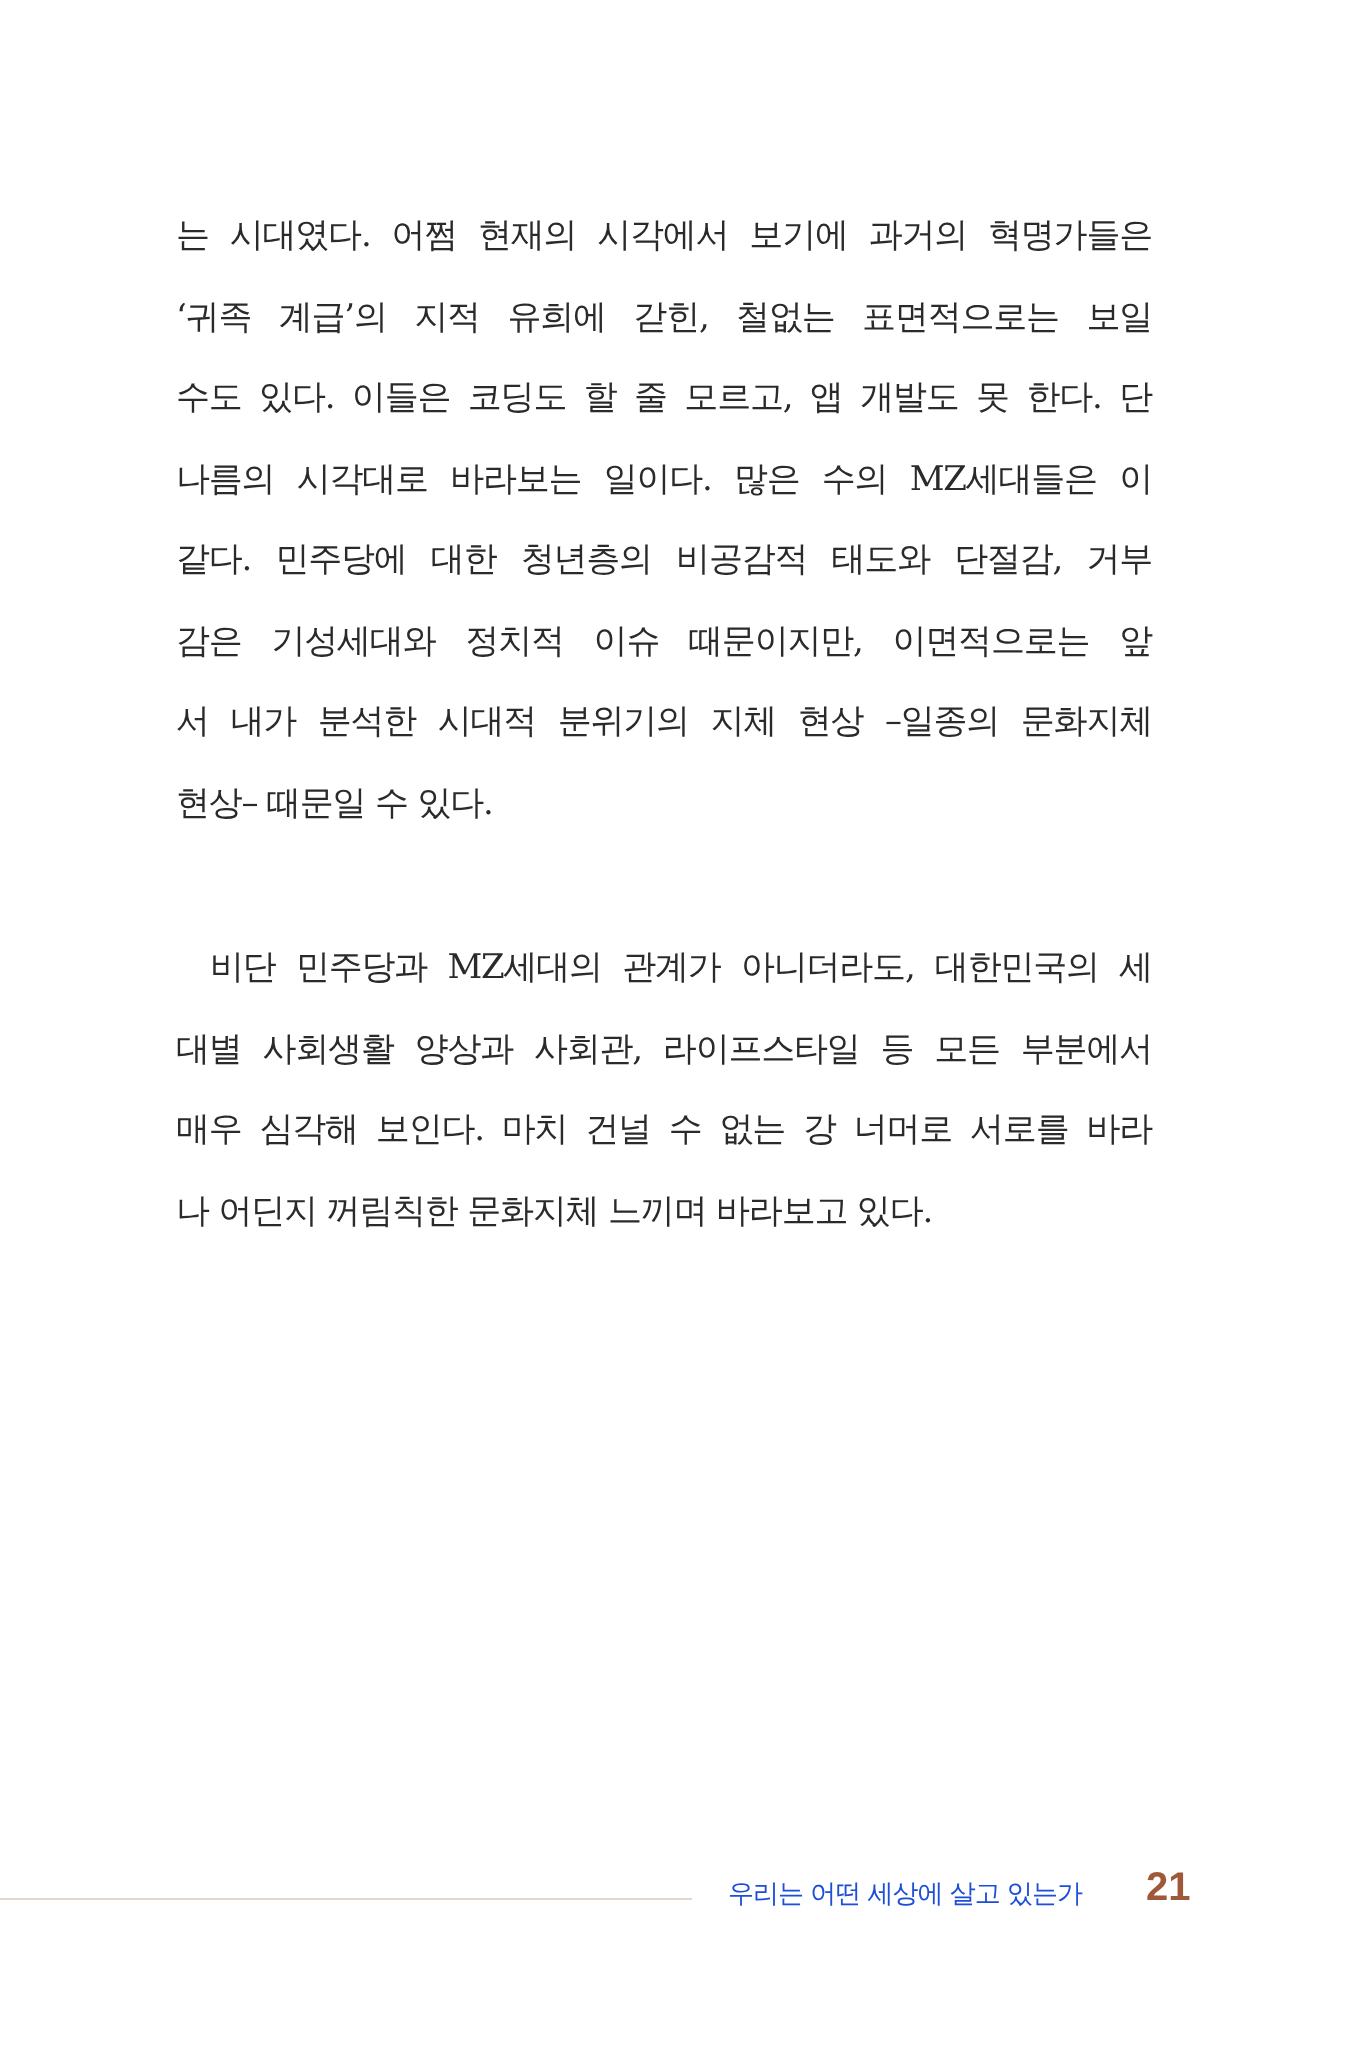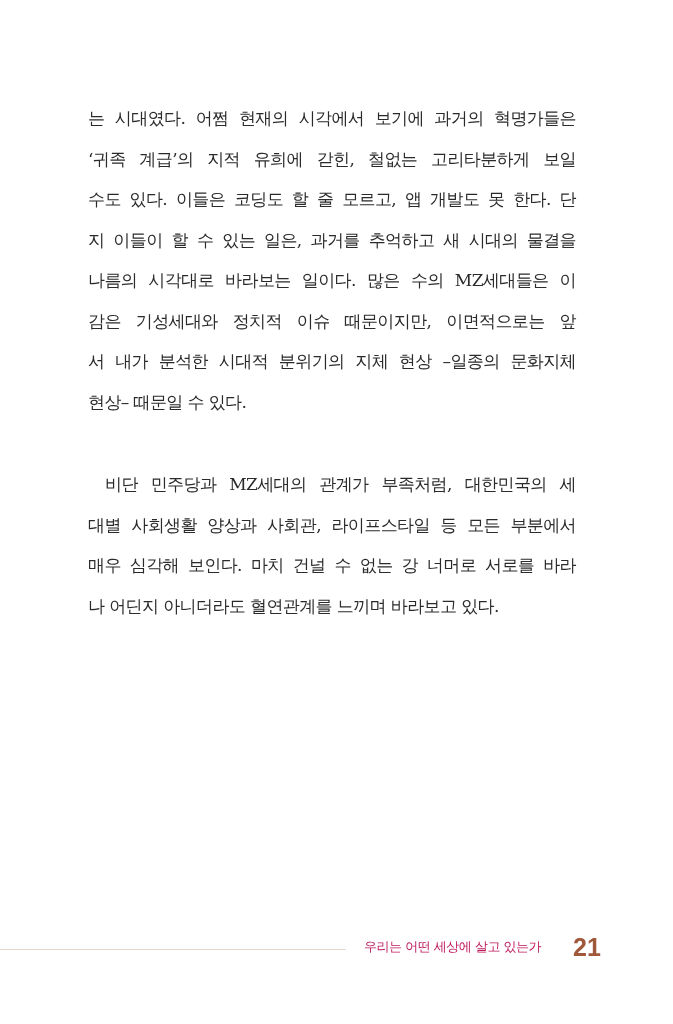--- a/index.html
+++ b/index.html
@@ -54,54 +54,54 @@
       width: 346px;
       height: 1px;
       background: #e3d6cc;
     }
     .footer-title {
       position: absolute;
       left: 364px;
       top: 938px;
       font-family: "DejaVu Sans", "Liberation Sans", sans-serif;
       font-size: 13px;
-      color: #be185d;
+      color: #1d4ed8;
       letter-spacing: -0.5px;
       white-space: nowrap;
     }
     .page-number {
       position: absolute;
       left: 573px;
       top: 933px;
       font-family: "Liberation Sans", "DejaVu Sans", sans-serif;
-      font-size: 25px;
+      font-size: 20px;
       font-weight: bold;
       color: #a0583a;
     }
   </style>
 </head>
 <body>
 
 <div class="page">
   <div class="body-text">
     <div>
       <span class="line">는 시대였다. 어쩜 현재의 시각에서 보기에 과거의 혁명가들은</span>
-      <span class="line">‘귀족 계급’의 지적 유희에 갇힌, 철없는 고리타분하게 보일</span>
+      <span class="line">‘귀족 계급’의 지적 유희에 갇힌, 철없는 표면적으로는 보일</span>
       <span class="line">수도 있다. 이들은 코딩도 할 줄 모르고, 앱 개발도 못 한다. 단</span>
-      <span class="line">지 이들이 할 수 있는 일은, 과거를 추억하고 새 시대의 물결을</span>
       <span class="line">나름의 시각대로 바라보는 일이다. 많은 수의 MZ세대들은 이</span>
+      <span class="line">같다. 민주당에 대한 청년층의 비공감적 태도와 단절감, 거부</span>
       <span class="line">감은 기성세대와 정치적 이슈 때문이지만, 이면적으로는 앞</span>
       <span class="line">서 내가 분석한 시대적 분위기의 지체 현상 –일종의 문화지체</span>
       <span class="line last">현상– 때문일 수 있다.</span>
     </div>
     <div class="para-gap"></div>
     <div>
-      <span class="line indent">비단 민주당과 MZ세대의 관계가 부족처럼, 대한민국의 세</span>
+      <span class="line indent">비단 민주당과 MZ세대의 관계가 아니더라도, 대한민국의 세</span>
       <span class="line">대별 사회생활 양상과 사회관, 라이프스타일 등 모든 부분에서</span>
       <span class="line">매우 심각해 보인다. 마치 건널 수 없는 강 너머로 서로를 바라</span>
-      <span class="line last">나 어딘지 아니더라도 혈연관계를 느끼며 바라보고 있다.</span>
+      <span class="line last">나 어딘지 꺼림칙한 문화지체 느끼며 바라보고 있다.</span>
     </div>
   </div>
 
   <div class="footer-rule"></div>
   <div class="footer-title">우리는 어떤 세상에 살고 있는가</div>
   <div class="page-number">21</div>
 </div>
 
 </body></html>

